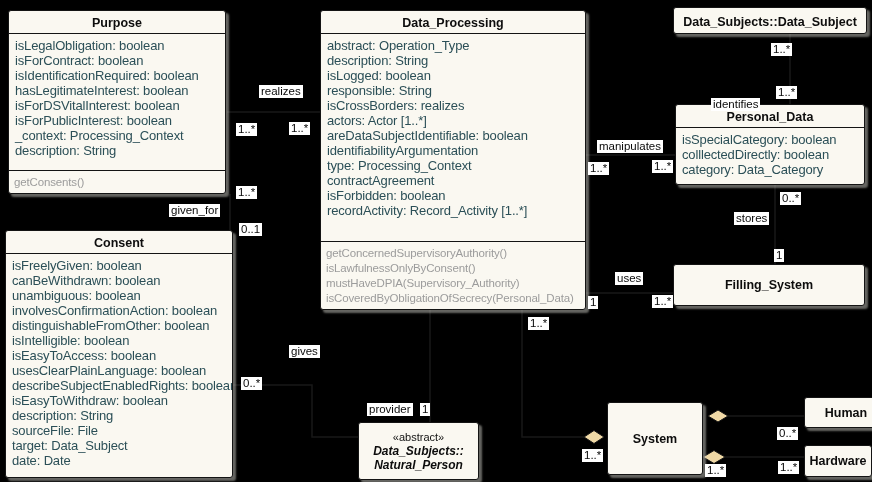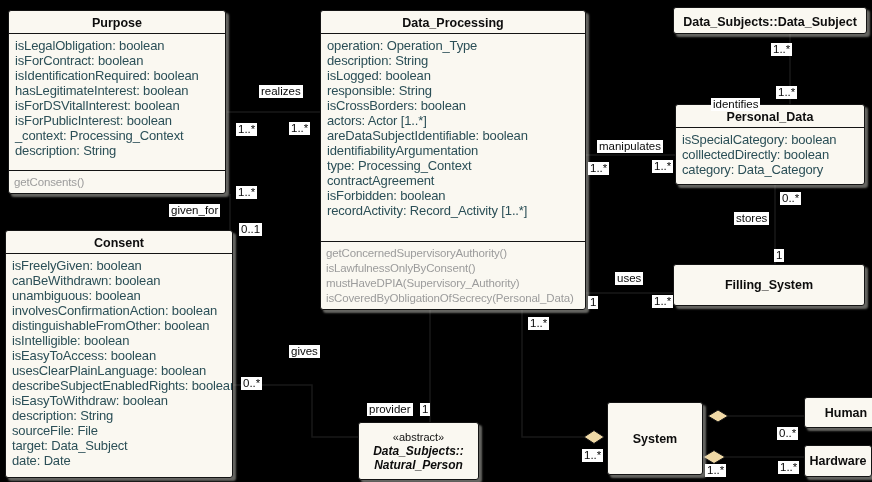--- a/index.html
+++ b/index.html
@@ -132,25 +132,25 @@
         <div class="member">description: String</div>
         <div class="member">sourceFile: File</div>
         <div class="member">target: Data_Subject</div>
         <div class="member">date: Date</div>
       </div>
   </div>
 
   <div class="uml" id="data-processing">
     <div class="title">Data_Processing</div>
     <div class="attrs">
-        <div class="member">operation: Operation_Type</div>
+        <div class="member">abstract: Operation_Type</div>
         <div class="member">description: String</div>
         <div class="member">isLogged: boolean</div>
         <div class="member">responsible: String</div>
-        <div class="member">isCrossBorders: boolean</div>
+        <div class="member">isCrossBorders: realizes</div>
         <div class="member">actors: Actor [1..*]</div>
         <div class="member">areDataSubjectIdentifiable: boolean</div>
         <div class="member">identifiabilityArgumentation</div>
         <div class="member">type: Processing_Context</div>
         <div class="member">contractAgreement</div>
         <div class="member">isForbidden: boolean</div>
         <div class="member">recordActivity: Record_Activity [1..*]</div>
       </div>
     <div class="ops">
         <div class="member">getConcernedSupervisoryAuthority()</div>

